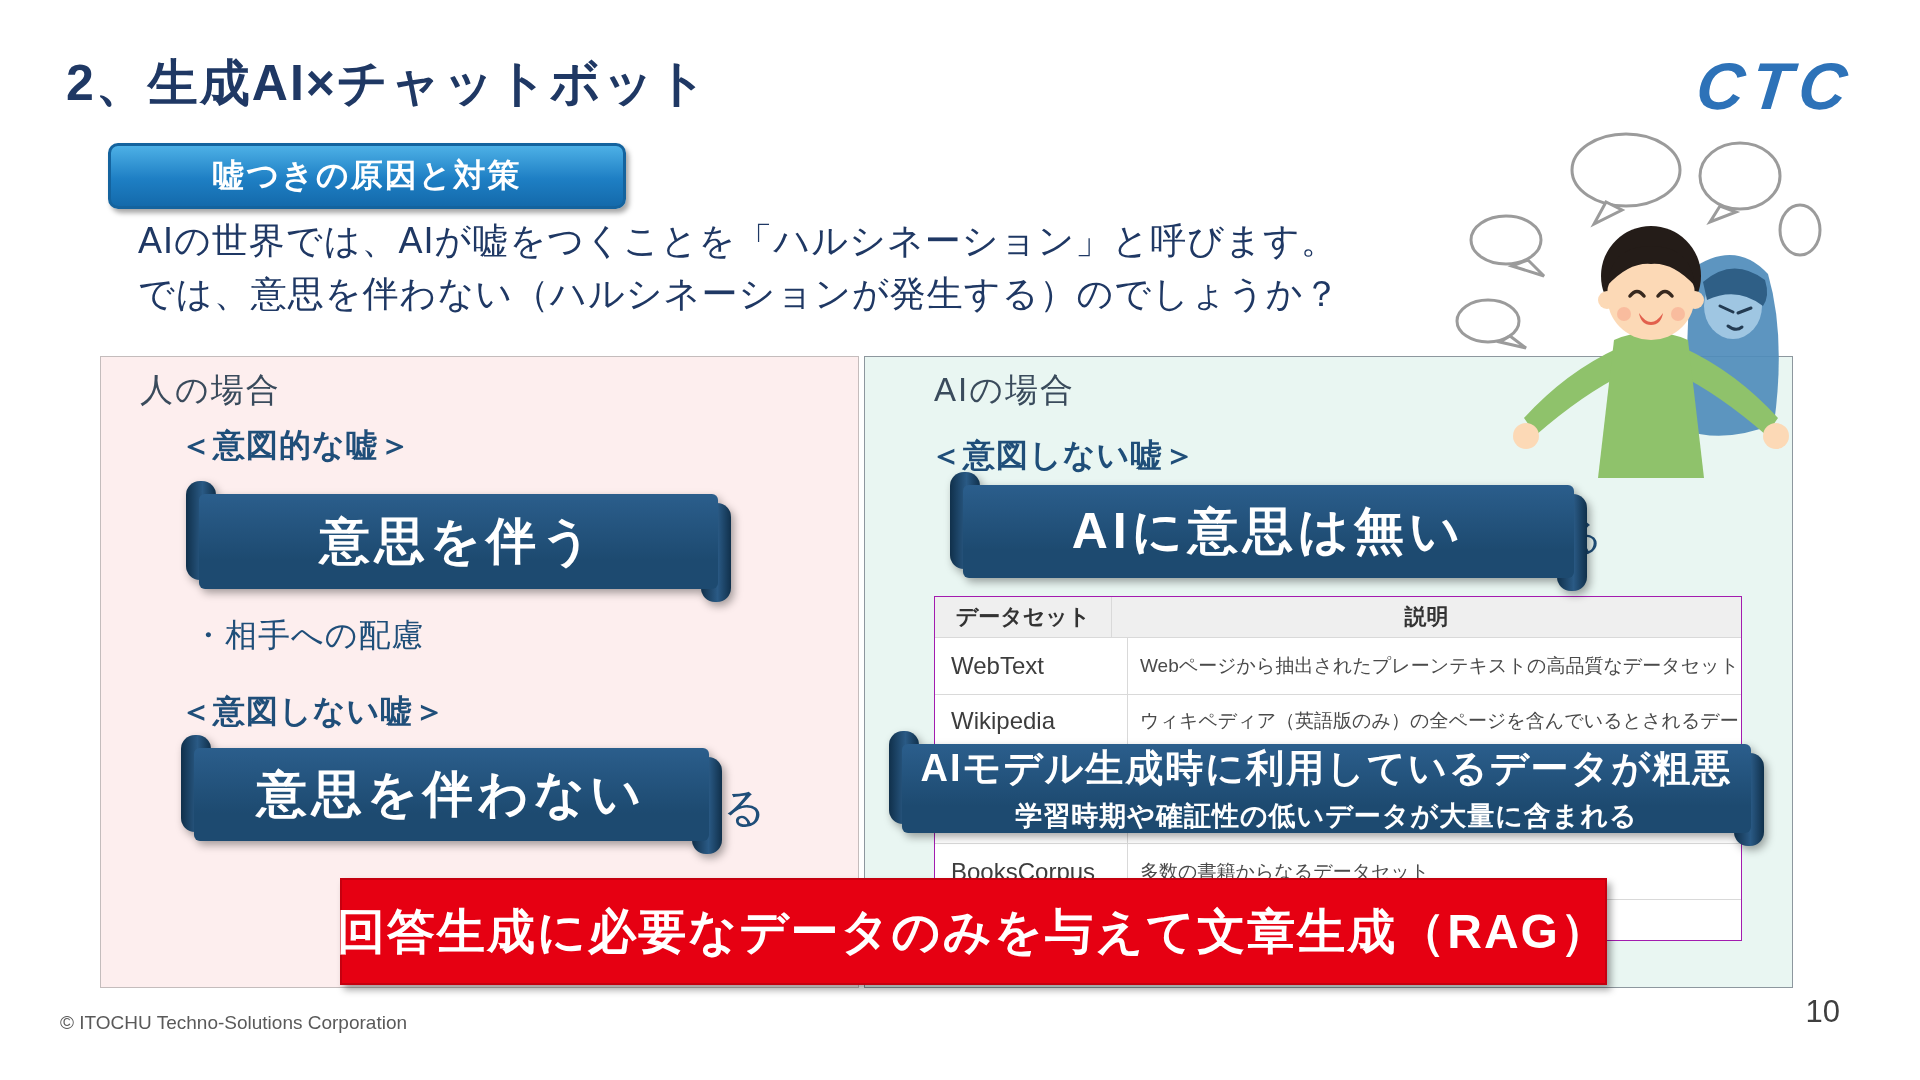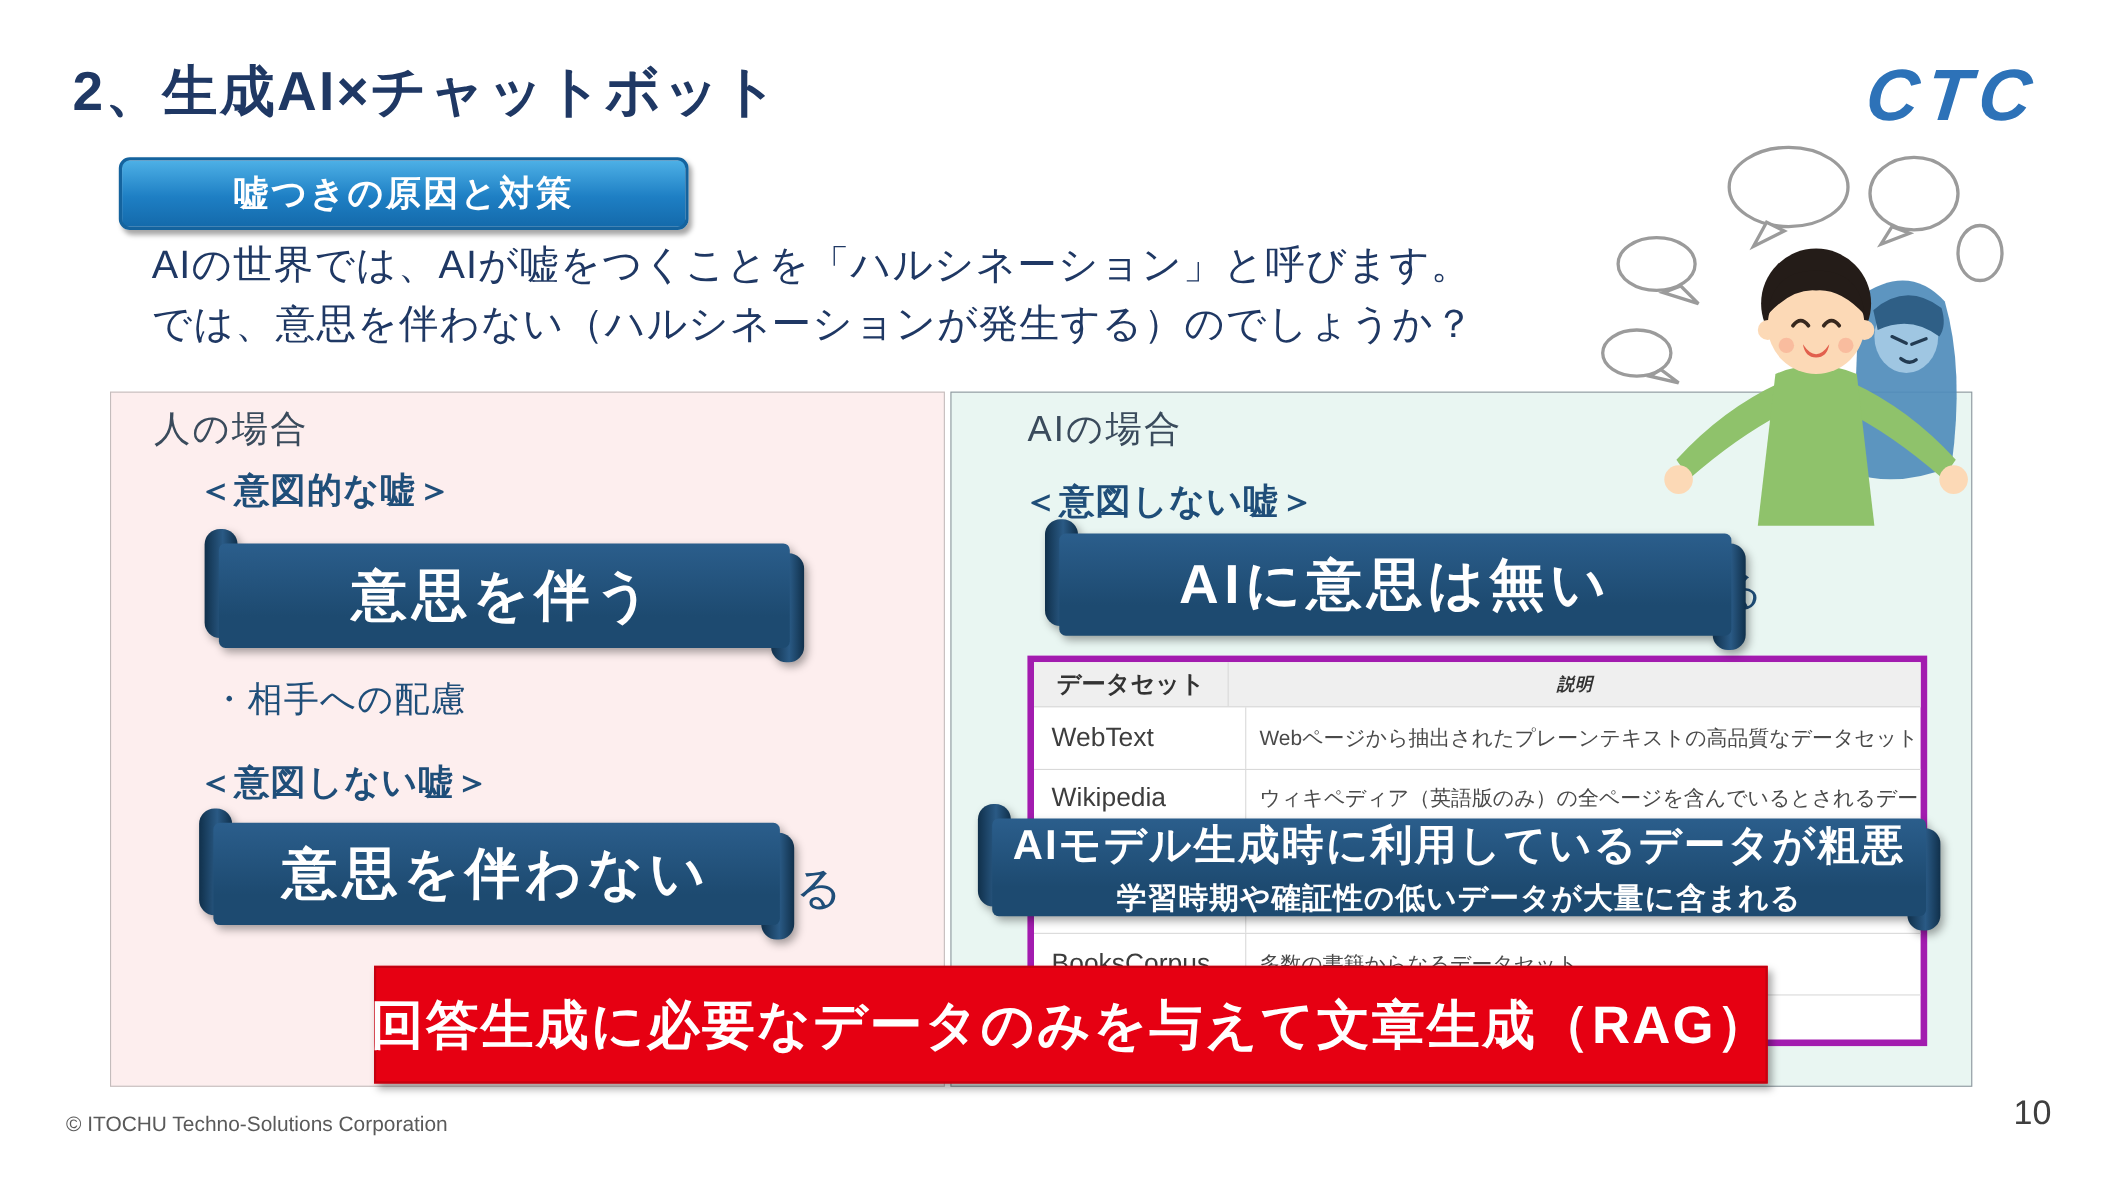--- a/index.html
+++ b/index.html
@@ -49,41 +49,41 @@
   }
   .scroll-text{color:#fff;font-weight:bold;white-space:nowrap;}
   .scroll-text.lg{font-size:50px;letter-spacing:5px;}
   .scroll-text.md{font-size:38px;letter-spacing:2px;}
   .scroll-text.sm{font-size:27px;letter-spacing:1px;margin-top:4px;}
   .banner-1{left:186px;top:481px;width:545px;height:121px;}
   .banner-2{left:181px;top:735px;width:541px;height:119px;}
   .banner-3{left:950px;top:472px;width:637px;height:119px;}
   .banner-4{left:889px;top:731px;width:875px;height:115px;}
   
-  .dtable{position:absolute;left:934px;top:596px;width:806px;background:#fff;border:6px solid #a21caf;z-index:2;}
+  .dtable{position:absolute;left:934px;top:596px;width:806px;background:#fff;border:1px solid #a21caf;z-index:2;}
   .t-row{display:flex;border-bottom:1px solid #d9d9d9;}
   .t-row.hdr{height:40px;background:#efefef;}
   .t-row.r1{height:56px;} .t-row.r2{height:51px;} .t-row.r3{height:96px;}
   .t-row.r4{height:55px;} .t-row.r5{height:40px;border-bottom:none;}
   .t-name{width:176px;border-right:1px solid #d9d9d9;display:flex;align-items:center;
     padding-left:16px;font-size:24px;color:#3d3d3d;white-space:nowrap;}
   .t-desc{flex:1;display:flex;align-items:center;padding-left:12px;font-size:19px;color:#4a4a4a;white-space:nowrap;overflow:hidden;}
   .t-row.hdr .t-name{justify-content:center;padding-left:0;font-size:22px;font-weight:bold;color:#333;}
-  .t-row.hdr .t-desc{justify-content:center;padding-left:0;font-size:16px;font-weight:bold;color:#333;font-style:italic;}
+  .t-row.hdr .t-desc{justify-content:center;padding-left:0;font-size:22px;font-weight:bold;color:#333;}
   
   .rag-banner{
     position:absolute;left:340px;top:878px;width:1263px;height:103px;z-index:7;
     background:var(--accent-red,#e60012);border:2px solid #c5000f;
     box-shadow:4px 5px 7px rgba(0,0,0,.35);
     display:flex;align-items:center;justify-content:center;
     color:#fff;font-size:48px;font-weight:bold;letter-spacing:2px;white-space:nowrap;
   }
   
   .footer{position:absolute;left:60px;top:1012px;font-size:19px;color:#5a5a5a;white-space:nowrap;}
-  .page-num{position:absolute;right:55px;top:994px;font-size:31px;color:#3f3f3f;}
+  .page-num{position:absolute;right:80px;top:994px;font-size:31px;color:#3f3f3f;}
   
   .illus{position:absolute;left:1448px;top:118px;width:375px;height:395px;z-index:6;}
 </style>
 </head>
 <body>
 
 <div class="slide">
 
   <div class="title">2、生成AI×チャットボット</div>
   <div class="logo">CTC</div>

